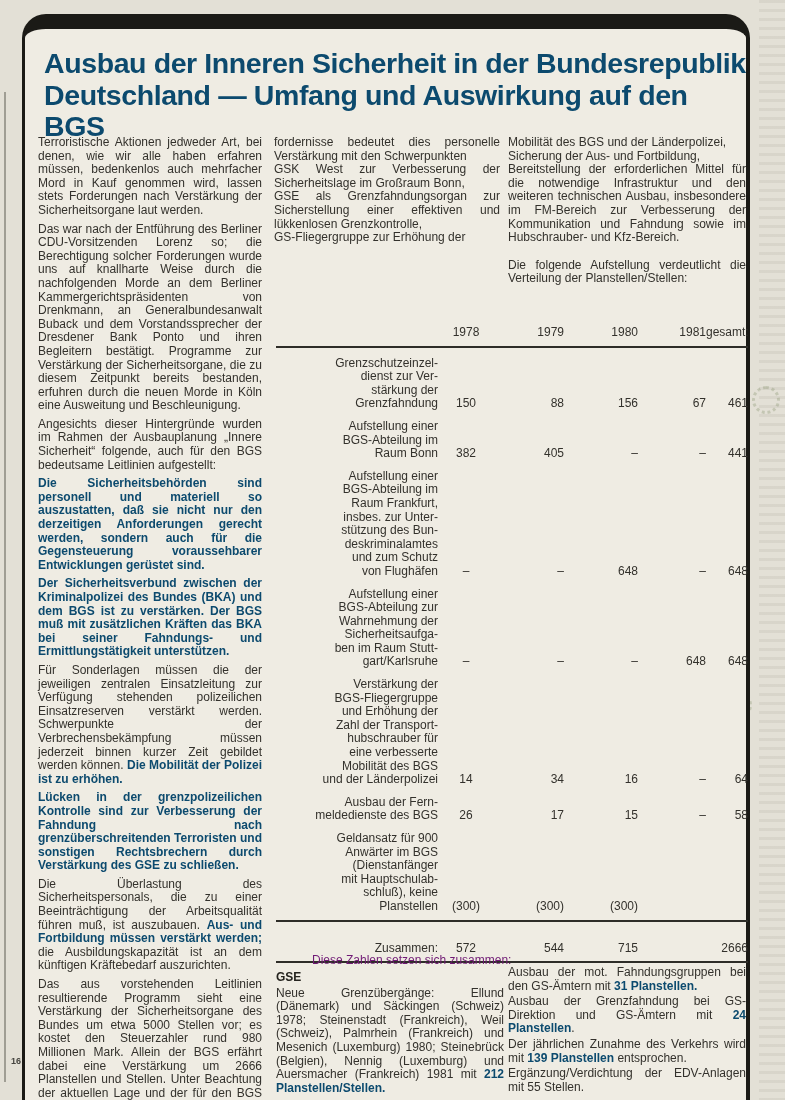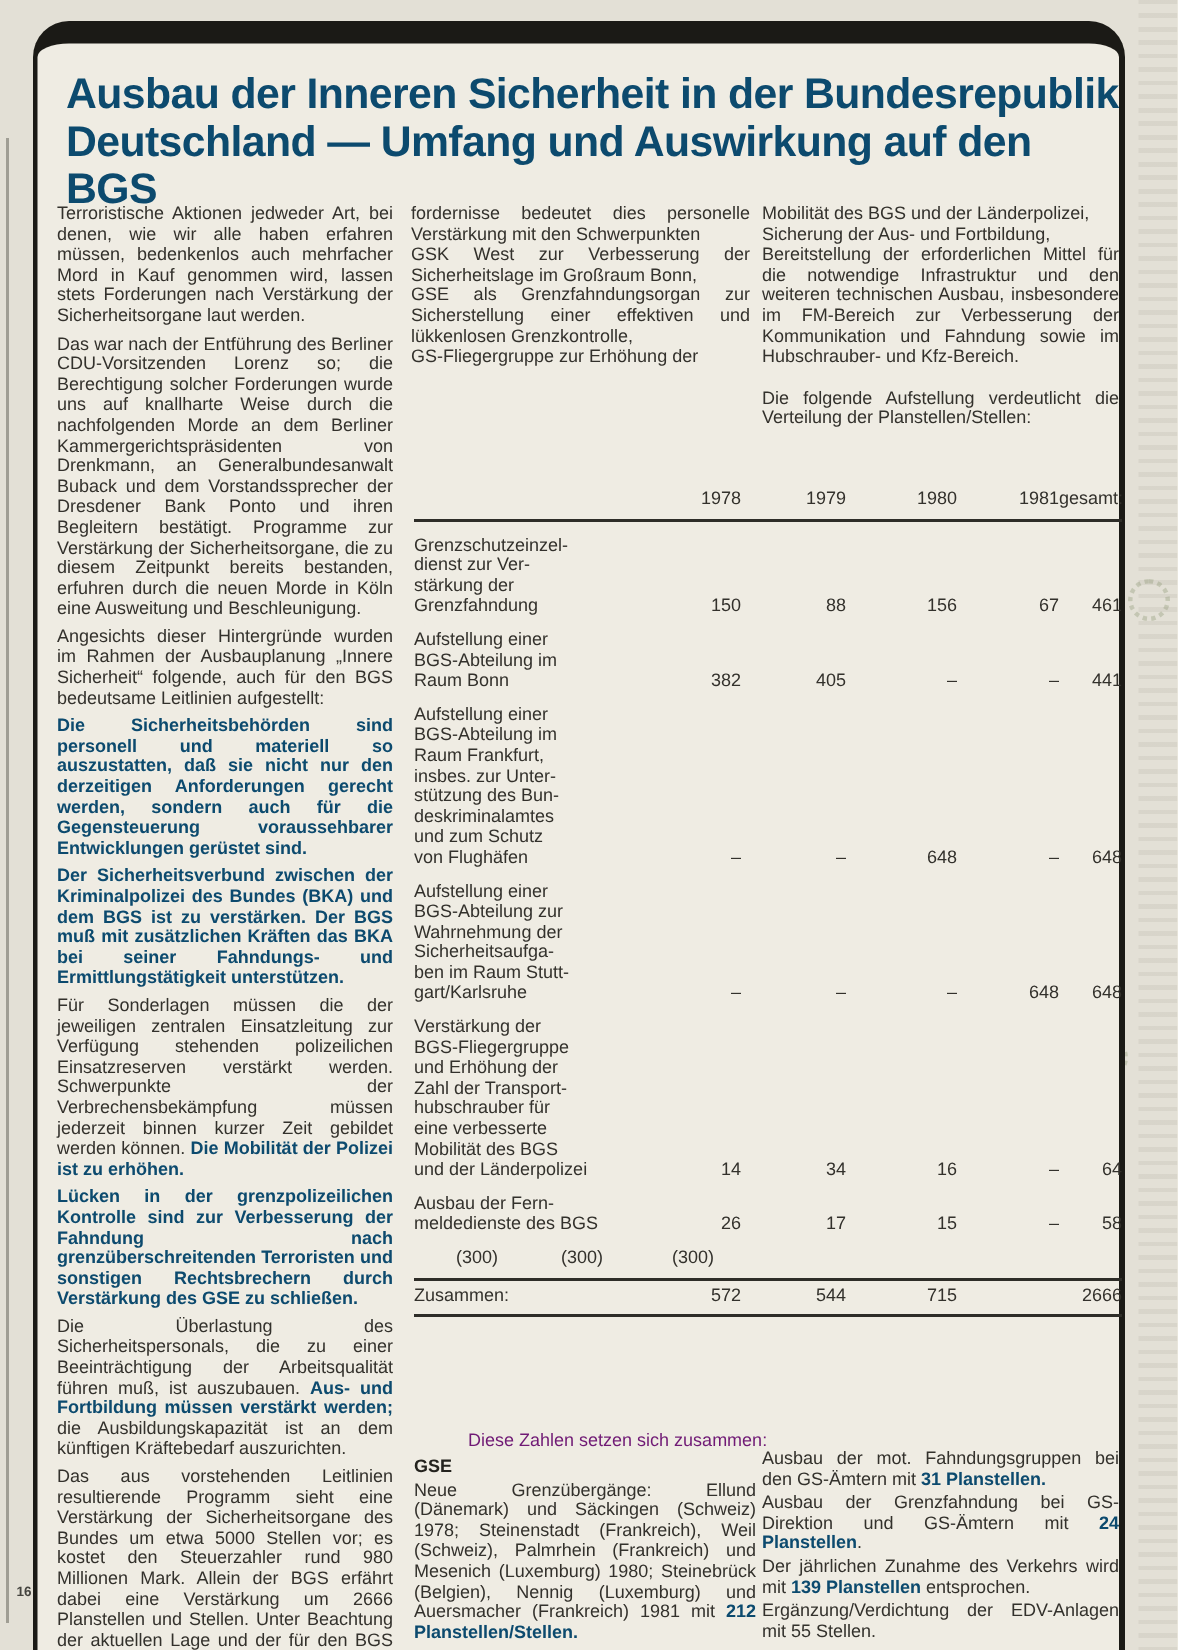--- a/index.html
+++ b/index.html
@@ -43,30 +43,30 @@
   .para.gap{margin-top:14px;}
   .b{font-weight:bold;color:#0c4a6e;}
 
   #col1{left:38px;top:136px;width:224px;}
   #col2{left:274px;top:136px;width:226px;}
   #col3{left:508px;top:136px;width:238px;}
 
   
   .tbl{position:absolute;left:276px;top:326px;width:472px;font-size:12px;line-height:13.6px;color:#33312c;}
   .thead{display:flex;align-items:flex-end;}
-  .rlabel{width:162px;flex:none;white-space:pre-line;text-align:left;}
+  .rlabel{width:162px;flex:none;white-space:pre-line;text-align:right;}
   .cell{text-align:right;}
-  .c1{width:56px;flex:none;}
+  .c1{width:56px;flex:none;text-align:center;}
   .c2{width:70px;flex:none;}
   .c3{width:74px;flex:none;}
   .c4{width:68px;flex:none;}
   .c5{flex:1;}
   .rule{height:2px;background:#2e2d28;margin-top:6px;}
   .trow{display:flex;align-items:flex-end;margin-top:9px;}
-  .ttotal{display:flex;margin-top:3px;margin-bottom:5px;}
+  .ttotal{display:flex;margin-top:20px;margin-bottom:5px;}
 
   #diese{position:absolute;left:276px;top:953px;width:230px;font-size:12px;color:#701a75;margin-left:36px;}
   #gse{left:276px;top:971px;width:228px;}
   .gse-heading{font-weight:bold;color:#24231e;margin:0 0 2px 0;font-size:12px;}
   #rightblock{left:508px;top:966px;width:238px;}
   #rightblock .para{margin:0 0 2px 0;}
 
   .page-number{position:absolute;left:11px;top:1056px;font-size:9px;font-weight:bold;color:#45443f;}
 </style>
 </head>
@@ -186,20 +186,26 @@
       <div class="trow">
         <div class="rlabel">Ausbau der Fern-
 meldedienste des BGS</div>
         <div class="cell c1">26</div>
         <div class="cell c2">17</div>
         <div class="cell c3">15</div>
         <div class="cell c4">–</div>
         <div class="cell c5">58</div>
       </div>
       <div class="trow">
+        <div class="rlabel">Geldansatz für 900
+Anwärter im BGS
+(Dienstanfänger
+mit Hauptschulab-
+schluß), keine
+Planstellen</div>
         <div class="cell c1">(300)</div>
         <div class="cell c2">(300)</div>
         <div class="cell c3">(300)</div>
         <div class="cell c4"></div>
         <div class="cell c5"></div>
       </div>
     </div>
   <div class="rule"></div>
   <div class="ttotal">
       <div class="rlabel">Zusammen:</div>

